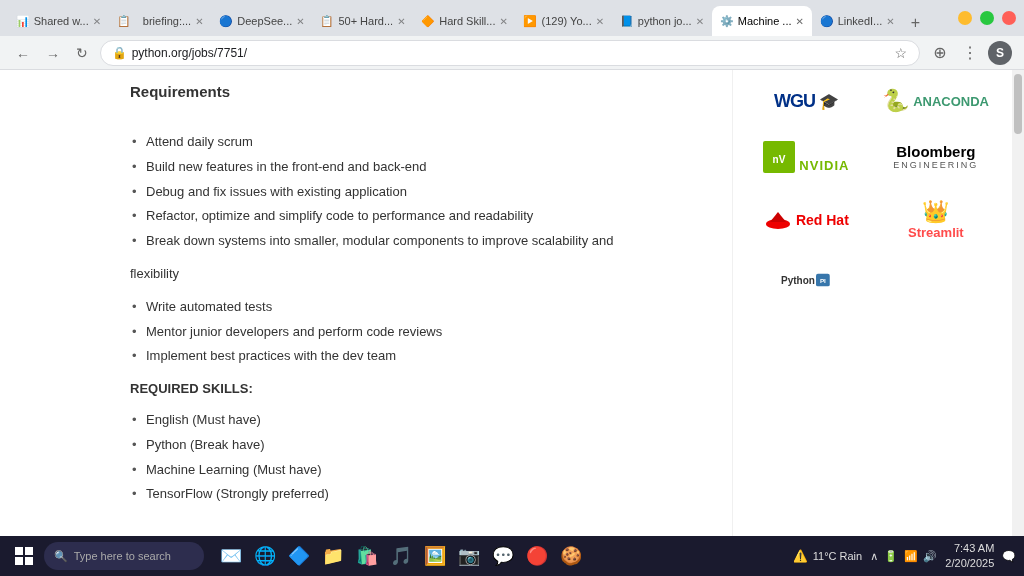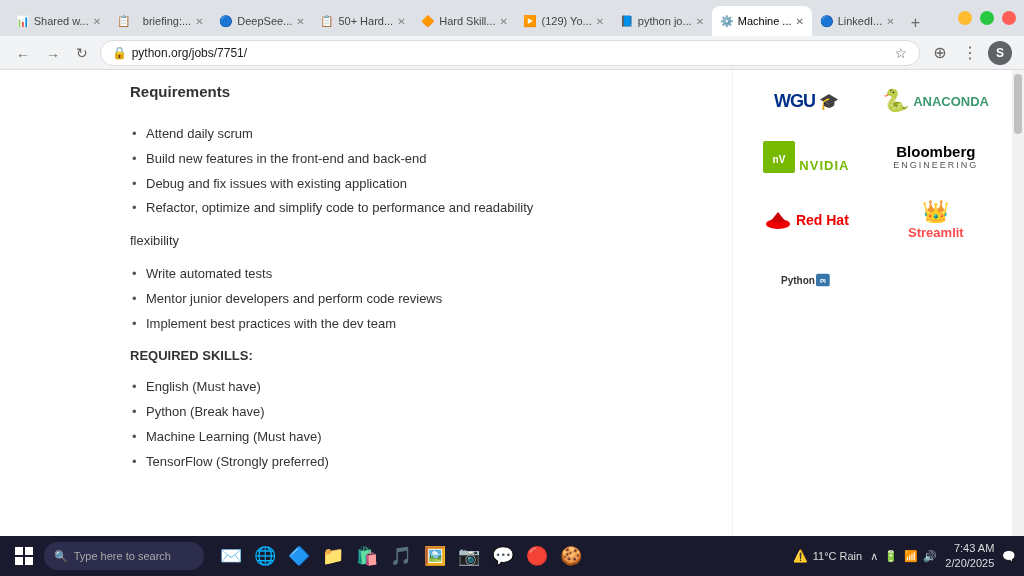--- a/index.html
+++ b/index.html
@@ -98,21 +98,21 @@
       overflow-y: auto;
       padding: 10px 20px 10px 130px;
       background: #fff;
       color: #222;
       line-height: 1.6;
     }
     .page-content h2 {
       font-size: 15px;
       font-weight: 600;
       color: #333;
-      margin-bottom: 18px;
+      margin-bottom: 26px;
     }
     .bullet-list {
       list-style: none;
       padding: 0;
       margin-bottom: 10px;
     }
     .bullet-list li {
       padding: 2px 0 2px 16px;
       position: relative;
       font-size: 13px;
@@ -307,20 +307,21 @@
   <div class="content-area">
 
     <div class="page-content">
       <h2>Requirements</h2>
 
       <ul class="bullet-list">
         <li>Attend daily scrum</li>
         <li>Build new features in the front-end and back-end</li>
         <li>Debug and fix issues with existing application</li>
         <li>Refactor, optimize and simplify code to performance and readability</li>
+        <li>Break down systems into smaller, modular components to improve scalability and</li>
       </ul>
 
       <p class="flexibility-text">flexibility</p>
 
       <ul class="bullet-list">
         <li>Write automated tests</li>
         <li>Mentor junior developers and perform code reviews</li>
         <li>Implement best practices with the dev team</li>
       </ul>
 

